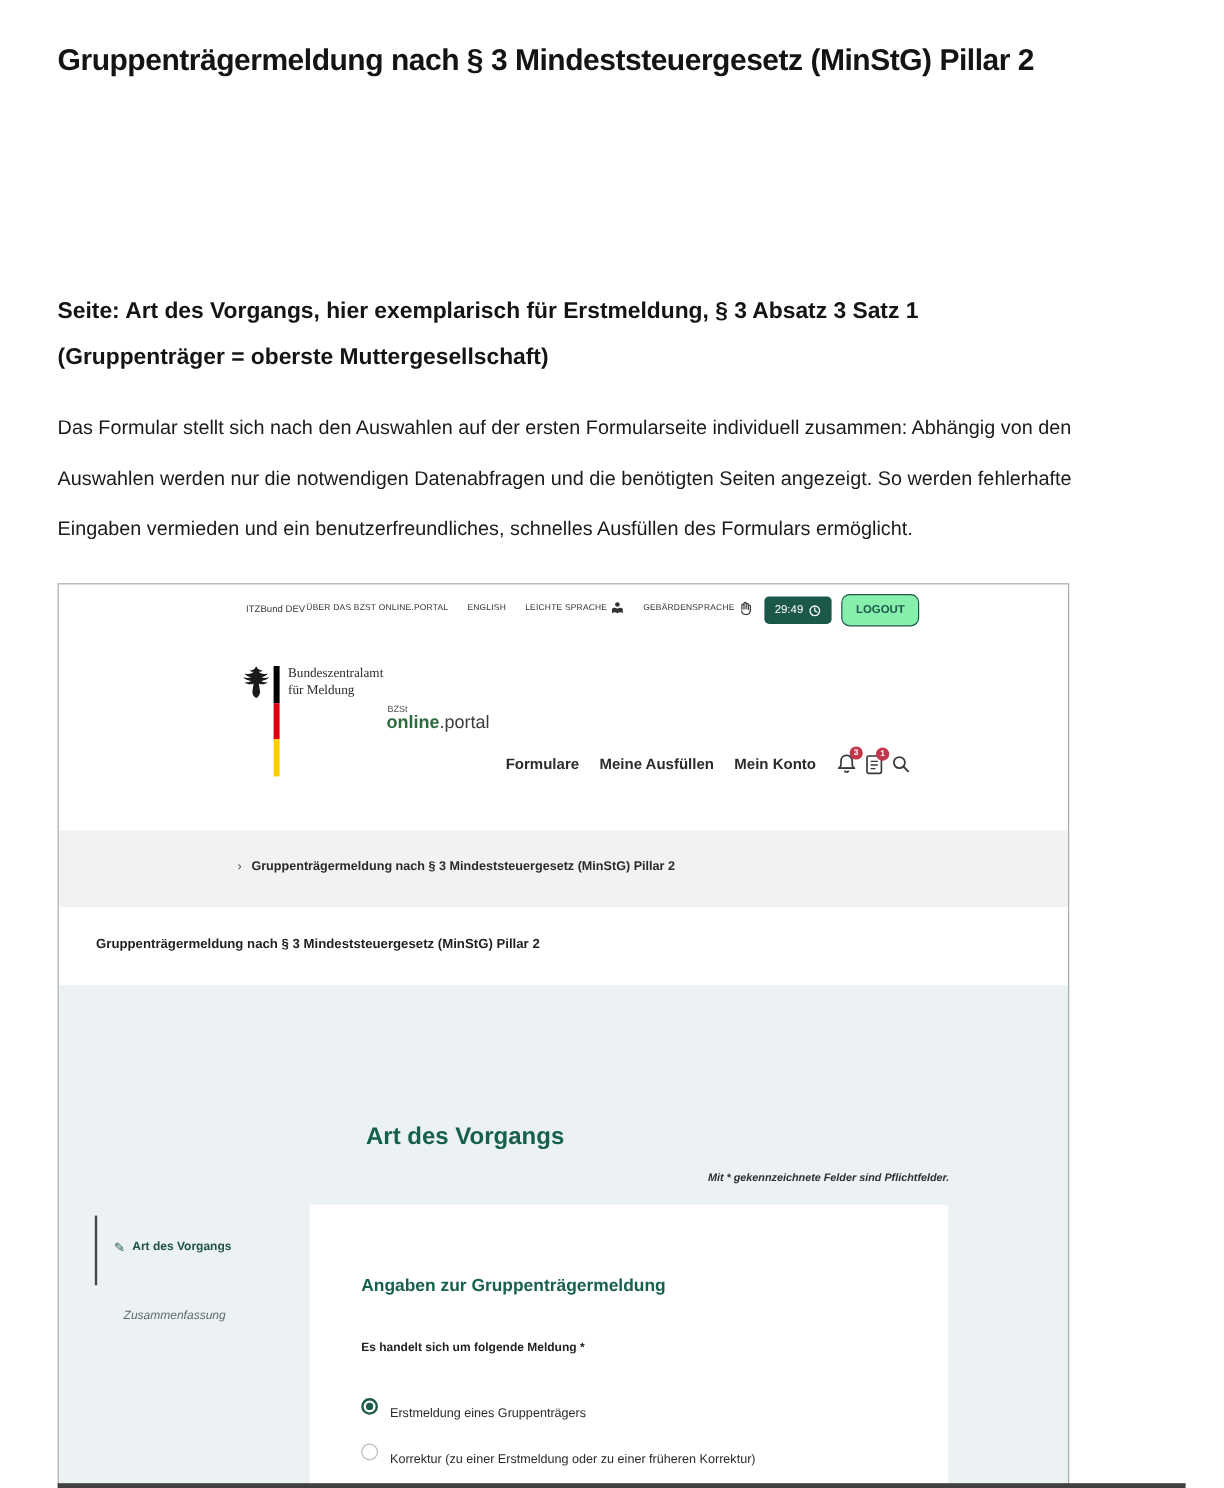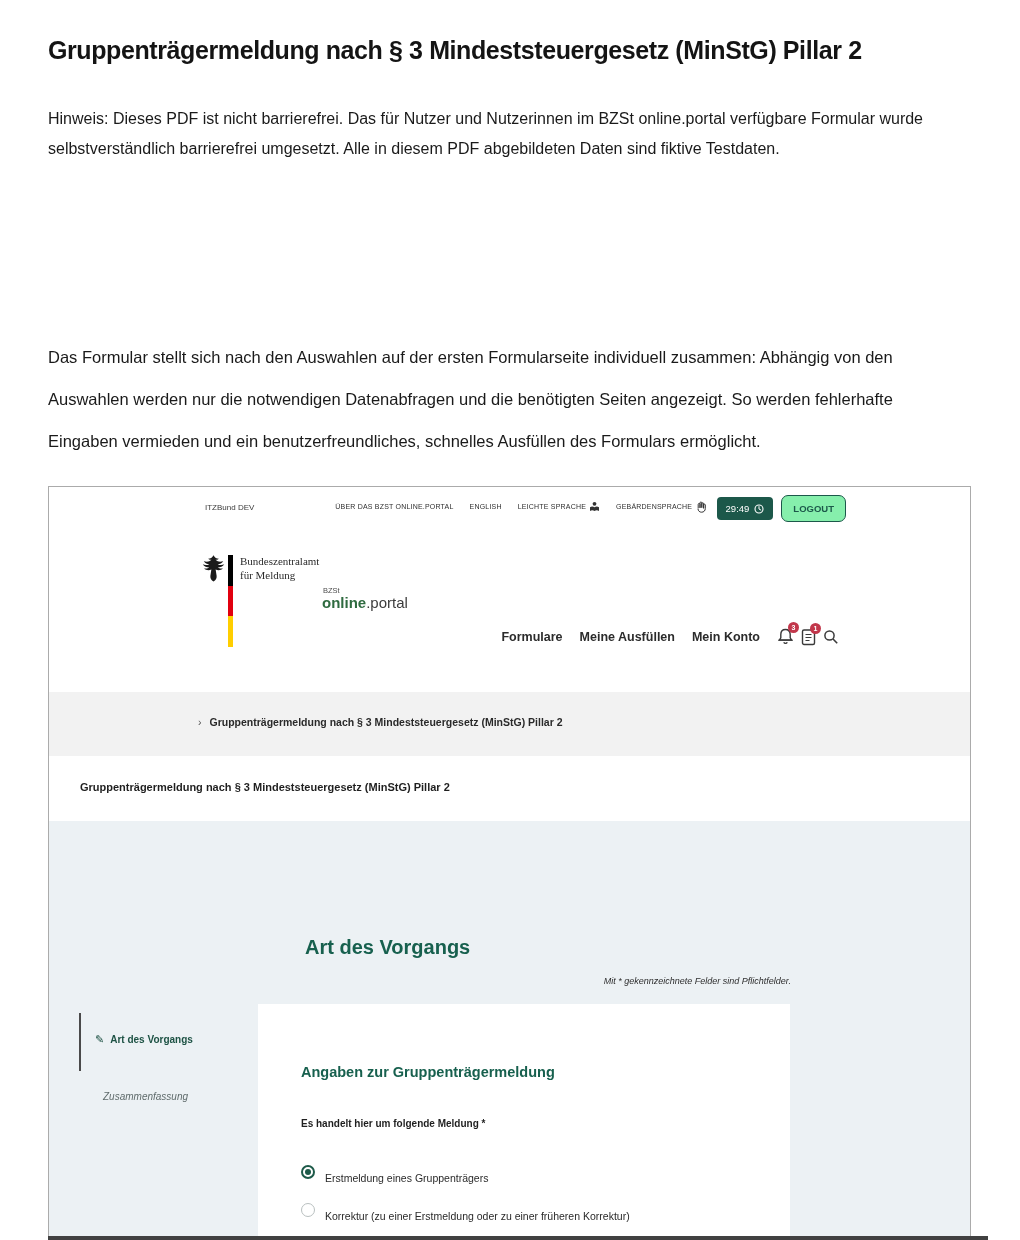--- a/index.html
+++ b/index.html
@@ -11,21 +11,21 @@
   .doc-title { position:absolute; left:48px; top:36px; width:920px;
     font-size:25px; font-weight:700; letter-spacing:-0.4px; color:#141414; }
   .doc-notice { position:absolute; left:48px; top:104px; width:908px;
     font-size:16px; line-height:30px; color:#1a1a1a; }
   .doc-section-heading { position:absolute; left:48px; top:241px; width:840px;
     font-size:19px; line-height:38px; font-weight:700; color:#141414; }
   .doc-paragraph { position:absolute; left:48px; top:336px; width:884px;
     font-size:16.5px; line-height:42px; color:#1a1a1a; }
 
   
-  .shot { position:absolute; left:48px; top:486px; width:923px; height:752px;
+  .shot { position:absolute; left:48px; top:486px; width:843px; height:752px;
     border:1px solid #ababab; background:#fff; overflow:hidden; }
   .crop-line { position:absolute; left:48px; top:1236px; width:940px; height:4px; background:#414141; }
 
   
   .env-label { position:absolute; left:156px; top:16px; font-size:8px; color:#3a3a3a; }
   .util-links { position:absolute; right:225px; top:13px; display:flex; gap:16px; align-items:center; }
   .util-link { font-size:7px; letter-spacing:0.2px; color:#2e2e2e; display:flex; align-items:center; gap:3px; white-space:nowrap; cursor:pointer; }
   .util-actions { position:absolute; right:124px; top:8px; display:flex; gap:8px; align-items:center; }
   .timer-badge { height:23px; border-radius:4px; background:#1c584a; color:#fff;
     font-size:9.5px; font-weight:400; display:flex; align-items:center; gap:5px; padding:0 9px; }
@@ -50,21 +50,21 @@
   
   .breadcrumb-bar { position:absolute; left:0; right:0; top:205px; height:64px; background:#f2f2f2; }
   .breadcrumb { position:absolute; left:149px; top:24px; font-size:10.5px; font-weight:600; color:#2a2a2a; display:flex; gap:8px; cursor:pointer; }
   .breadcrumb .chev { color:#555; font-weight:400; }
   .shot-page-title { position:absolute; left:31px; top:294px; font-size:11px; font-weight:700; color:#1f1f1f; }
 
   
   .content-bg { position:absolute; left:0; right:0; top:334px; bottom:0; background:#ecf1f4; }
   .form-title { position:absolute; left:256px; top:449px; font-size:20px; font-weight:700; color:#17604e; }
   .required-note { position:absolute; left:440px; top:489px; width:302px; text-align:right;
-    font-style:italic; font-size:9px; color:#2e2e2e; }
+    font-style:italic; font-size:9px; color:#2e2e2e;font-weight:bold; }
 
   .stepper-line { position:absolute; left:30px; top:526px; width:2px; height:58px; background:#4a4a4a; }
   .step-current { position:absolute; left:46px; top:546px; display:flex; gap:6px; align-items:center;
     color:#1d5244; font-weight:700; font-size:10px; cursor:pointer; }
   .step-current .pencil { font-size:11px; font-weight:400; }
   .step-upcoming { position:absolute; left:54px; top:604px; font-style:italic; color:#5f6b6b; font-size:10px; cursor:pointer; }
 
   .panel { position:absolute; left:209px; top:517px; width:532px; height:260px; background:#fff; }
   .panel-heading { position:absolute; left:43px; top:60px; font-size:14.5px; font-weight:700; color:#17604e; }
   .question-label { position:absolute; left:43px; top:114px; font-size:10px; font-weight:700; color:#1f1f1f; }
@@ -78,21 +78,21 @@
   .option-label { font-size:10.5px; color:#2a2a2a;margin-top:12px; }
 
   svg { display:block; }
 </style>
 </head>
 <body>
 
 <div class="page">
 
   <h1 class="doc-title">Gruppenträgermeldung nach § 3 Mindeststeuergesetz (MinStG) Pillar 2</h1>
-  <p class="doc-notice">Hinweis: Dieses PDF ist nicht barrierefrei. Das für Nutzer und Nutzerinnen im BZSt online.portal verfügbare Formular wurde selbstverständlich barrierefrei umgesetzt. Alle in diesem PDF abgebildeten Daten sind fiktive Testdaten.</p>
+  <h2 class="doc-section-heading">Seite: Art des Vorgangs, hier exemplarisch für Erstmeldung, § 3 Absatz 3 Satz 1 (Gruppenträger = oberste Muttergesellschaft)</h2>
   <p class="doc-paragraph">Das Formular stellt sich nach den Auswahlen auf der ersten Formularseite individuell zusammen: Abhängig von den Auswahlen werden nur die notwendigen Datenabfragen und die benötigten Seiten angezeigt. So werden fehlerhafte Eingaben vermieden und ein benutzerfreundliches, schnelles Ausfüllen des Formulars ermöglicht.</p>
 
   <div class="shot">
 
     <span class="env-label">ITZBund DEV</span>
 
     <div class="util-links">
       <span class="util-link">
         <span>ÜBER DAS BZST ONLINE.PORTAL</span>
       </span>
@@ -195,21 +195,21 @@
 
     <div class="stepper-line"></div>
     <div class="step-current">
       <span class="pencil">✎</span>
       <span>Art des Vorgangs</span>
     </div>
     <div class="step-upcoming">Zusammenfassung</div>
 
     <div class="panel">
       <div class="panel-heading">Angaben zur Gruppenträgermeldung</div>
-      <div class="question-label">Es handelt hier um folgende Meldung *</div>
+      <div class="question-label">Es handelt sich um folgende Meldung *</div>
 
       <div class="option-row o1">
         <span class="radio sel"></span>
         <span class="option-label">Erstmeldung eines Gruppenträgers</span>
       </div>
       <div class="option-row o2">
         <span class="radio unsel"></span>
         <span class="option-label">Korrektur (zu einer Erstmeldung oder zu einer früheren Korrektur)</span>
       </div>
     </div>

